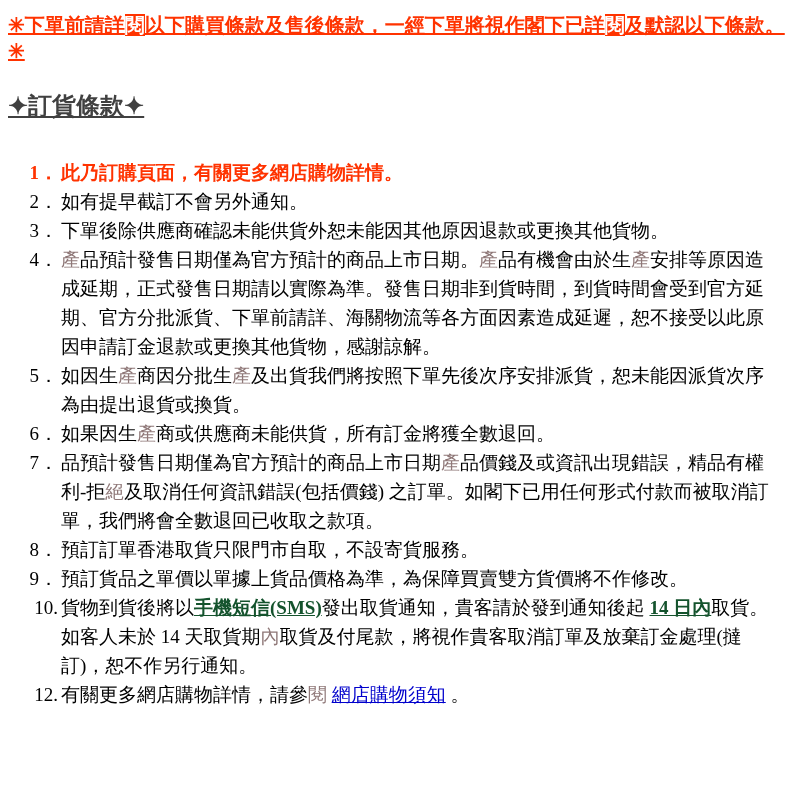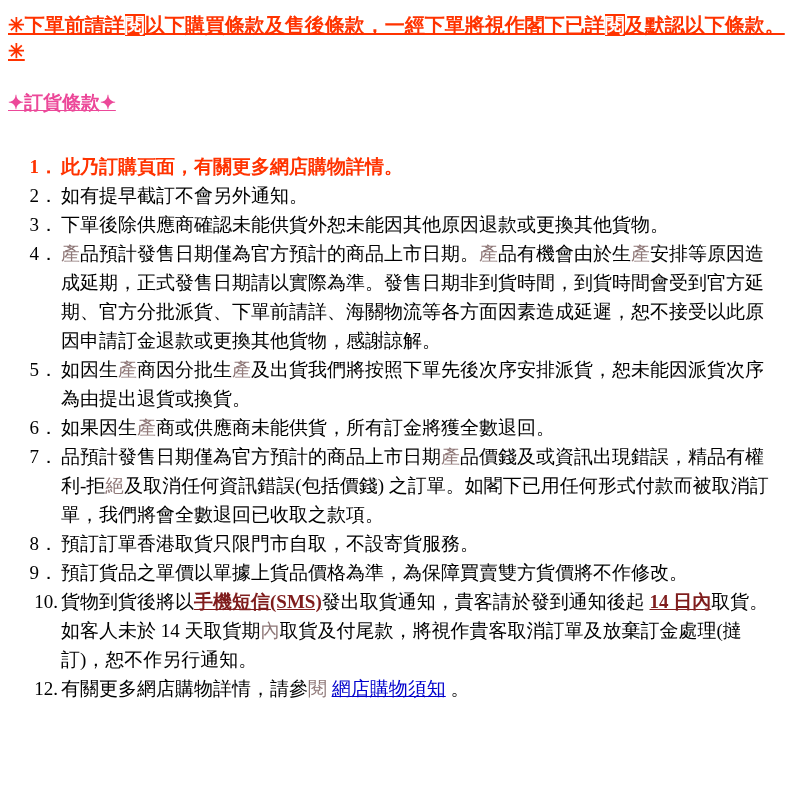--- a/index.html
+++ b/index.html
@@ -27,23 +27,23 @@
     color: #ff3300;
     text-decoration: underline;
   }
   .notice .s-inv {
     background: #ff3300;
     color: #ffffff;
   }
   
   .heading {
     margin-top: 26px;
-    font-size: 19px;
+    font-size: 24px;
     font-weight: bold;
-    color: #ec4899;
+    color: #404040;
     text-decoration: underline;
     display: inline-block;
   }
   .heading-wrap { display: block; }
   
   .terms {
     margin-top: 36px;
     padding-bottom: 28px;
   }
   .term-item {
@@ -59,21 +59,21 @@
     left: 0;
     top: 0;
     width: 50px;
     text-align: right;
     white-space: pre;
   }
   
   .s-n  { color: inherit; margin-top: 8px; }
   .s-a  { color: #8f7878; }            
   .s-r  { color: #ff3300; font-weight: bold; }
-  .s-u  { color: #7f1d1d; font-weight: bold; text-decoration: underline; text-align: right; }
+  .s-u  { color: #14532d; font-weight: bold; text-decoration: underline; text-align: right; }
   .s-l  { color: #0000cc; text-decoration: underline; cursor: pointer; }
   a.s-l:visited, a.s-l:link { color: #0000cc; }
 </style>
 </head>
 <body>
 
 <div class="page">
 
   <div class="notice" id="notice"><span class="s-n">✳下單前請詳</span><span class="s-inv">閱</span><span class="s-n">以下購買條款及售後條款，一經下單將視作閣下已詳</span><span class="s-inv">閱</span><span class="s-n">及默認以下條款。✳</span></div>
 

